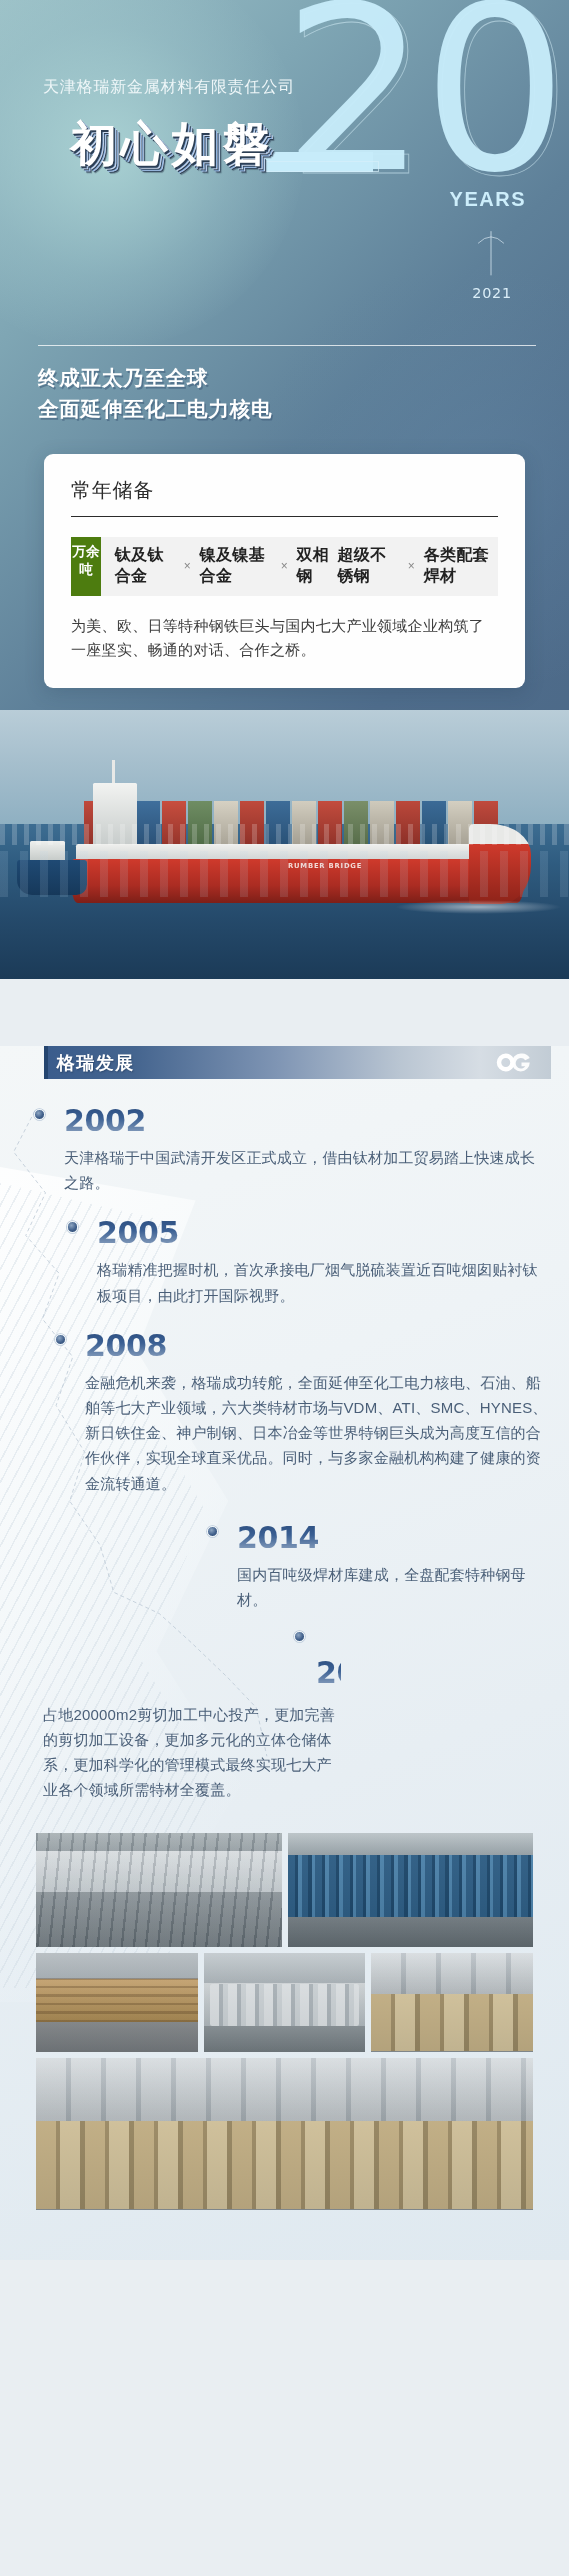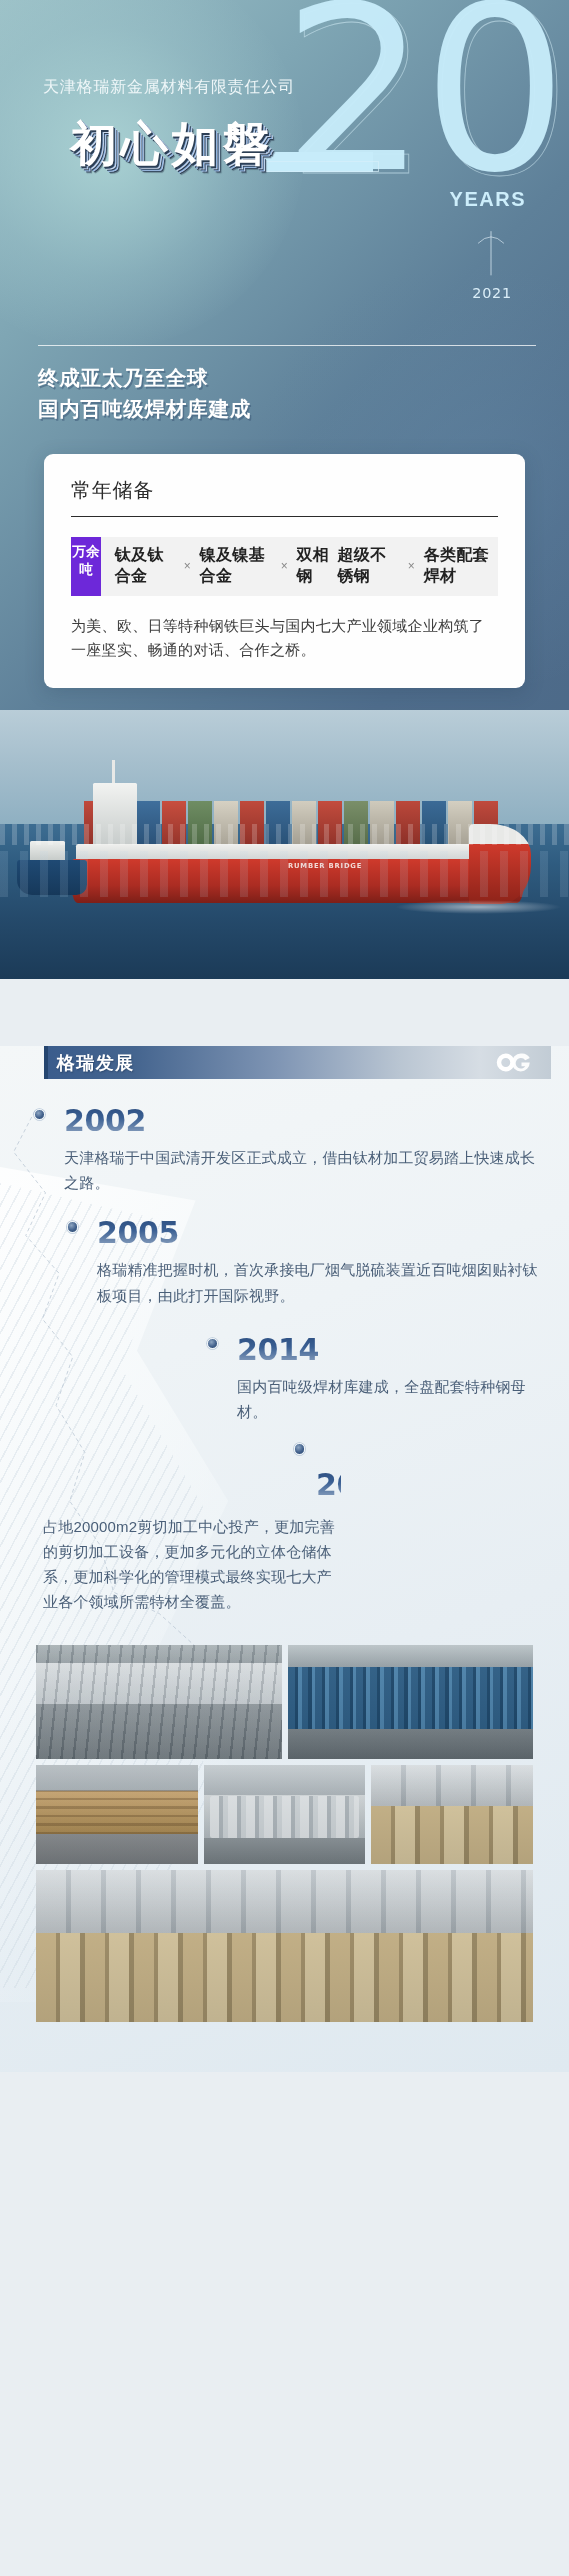--- a/index.html
+++ b/index.html
@@ -157,21 +157,21 @@
   }
   .card-title { font-size: 20px; color: #2b2b2b; letter-spacing: 0.8px; }
   .card-rule { margin-top: 12px; border-top: 1.5px solid #2b2b2b; }
   .spec-box {
     margin-top: 20px;
     background: #f2f2f2;
     display: flex;
     align-items: stretch;
   }
   .spec-badge {
-    background: #6d28d9;
+    background: #4d7c0f;
     color: #fff;
     width: 30px;
     flex: 0 0 30px;
     font-size: 13.7px;
     font-weight: bold;
     line-height: 1.28;
     text-align: center;
     padding: 6px 0 5px 0;
     letter-spacing: 0;
   }
@@ -429,21 +429,21 @@
 
     <div class="company-name">天津格瑞新金属材料有限责任公司</div>
 
     <div class="headline">
       <div class="hl-line">初心如磐</div>
     </div>
 
     <div class="hr-line"></div>
     <div class="subtitle">
       <div>终成亚太乃至全球</div>
-      <div>国内百吨级焊材库建成</div>
+      <div>全面延伸至化工电力核电</div>
     </div>
 
     <div class="card">
       <div class="card-title">常年储备</div>
       <div class="card-rule"></div>
       <div class="spec-box">
         <div class="spec-badge">万余吨</div>
         <div class="spec-lines">
           <div class="spec-line">
             <span>钛及钛合金</span>
@@ -525,20 +525,25 @@
         <div class="tl-year">2002</div>
         <div class="tl-text">天津格瑞于中国武清开发区正式成立，借由钛材加工贸易踏上快速成长之路。</div>
       </div>
 
       <div class="tl-item i2">
         <span class="dot"></span>
         <div class="tl-year">2005</div>
         <div class="tl-text">格瑞精准把握时机，首次承接电厂烟气脱硫装置近百吨烟囱贴衬钛板项目，由此打开国际视野。</div>
       </div>
 
+      <div class="tl-item i3">
+        <span class="dot"></span>
+        <div class="tl-year">2008</div>
+        <div class="tl-text">金融危机来袭，格瑞成功转舵，全面延伸至化工电力核电、石油、船舶等七大产业领域，六大类特材市场与VDM、ATI、SMC、HYNES、新日铁住金、神户制钢、日本冶金等世界特钢巨头成为高度互信的合作伙伴，实现全球直采优品。同时，与多家金融机构构建了健康的资金流转通道。</div>
+      </div>
 
       <div class="tl-item i4">
         <span class="dot"></span>
         <div class="tl-year">2014</div>
         <div class="tl-text">国内百吨级焊材库建成，全盘配套特种钢母材。</div>
       </div>
 
       <div class="tl-item i5">
         <span class="dot"></span>
         <div class="tl-year">2016</div>

